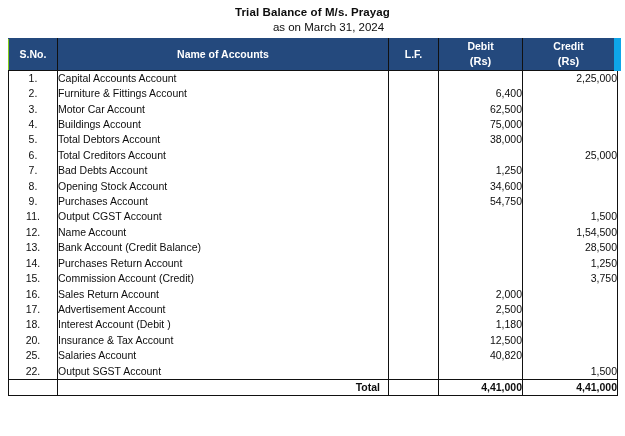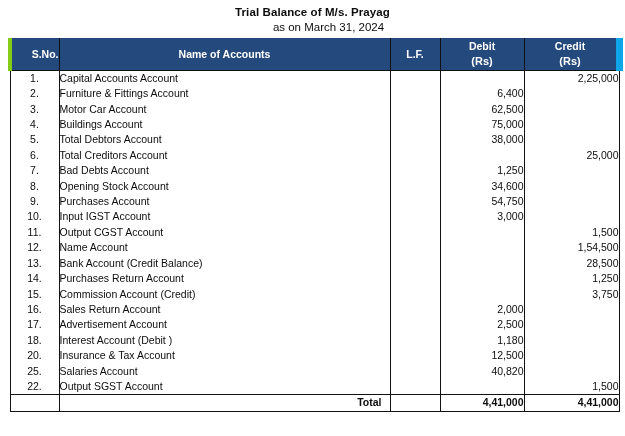--- a/index.html
+++ b/index.html
@@ -65,21 +65,21 @@
     font-size: 11px;
     text-align: center;
     border-top: 1px solid #24497D;
     border-bottom: 1px solid #111111;
     border-left: 1px solid #ffffff;
     border-right: 1px solid #ffffff;
     height: auto;
     padding: 3px 0 4px 0;
     line-height: 13.5px;
   }
-  thead th.first-col { border-left: 4px solid #84cc16; text-align: right; }
+  thead th.first-col { border-left: 1px solid #84cc16; }
   thead th.last-col  { border-right: 7px solid #0ea5e9; }
   .hdr-line2 {
     display: block;
     font-weight: bold;
     font-size: 11px;
   }
 
   col.c-sno { width: 49px; }
   col.c-name { width: 331px; }
   col.c-lf { width: 50px; }
@@ -209,27 +209,20 @@
             <td class="amt"></td>
           </tr>
           <tr class="data-row">
             <td class="sno">9.</td>
             <td class="name">Purchases Account</td>
             <td class="lf"></td>
             <td class="amt">54,750</td>
             <td class="amt"></td>
           </tr>
           <tr class="data-row">
-            <td class="sno">10.</td>
-            <td class="name">Input IGST Account</td>
-            <td class="lf"></td>
-            <td class="amt">3,000</td>
-            <td class="amt"></td>
-          </tr>
-          <tr class="data-row">
             <td class="sno">11.</td>
             <td class="name">Output CGST Account</td>
             <td class="lf"></td>
             <td class="amt"></td>
             <td class="amt">1,500</td>
           </tr>
           <tr class="data-row">
             <td class="sno">12.</td>
             <td class="name">Name Account</td>
             <td class="lf"></td>

